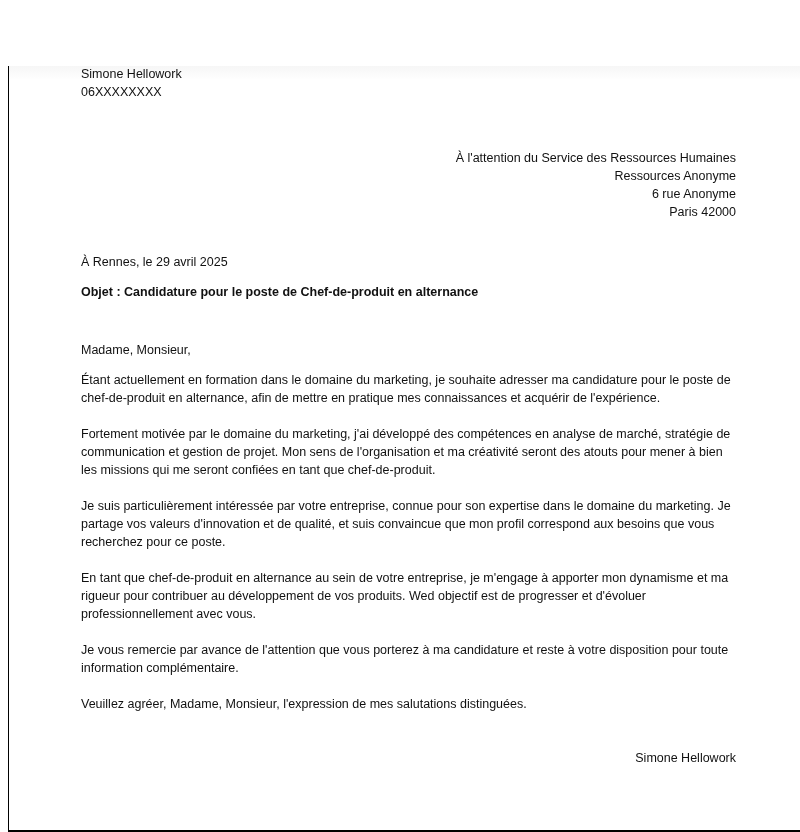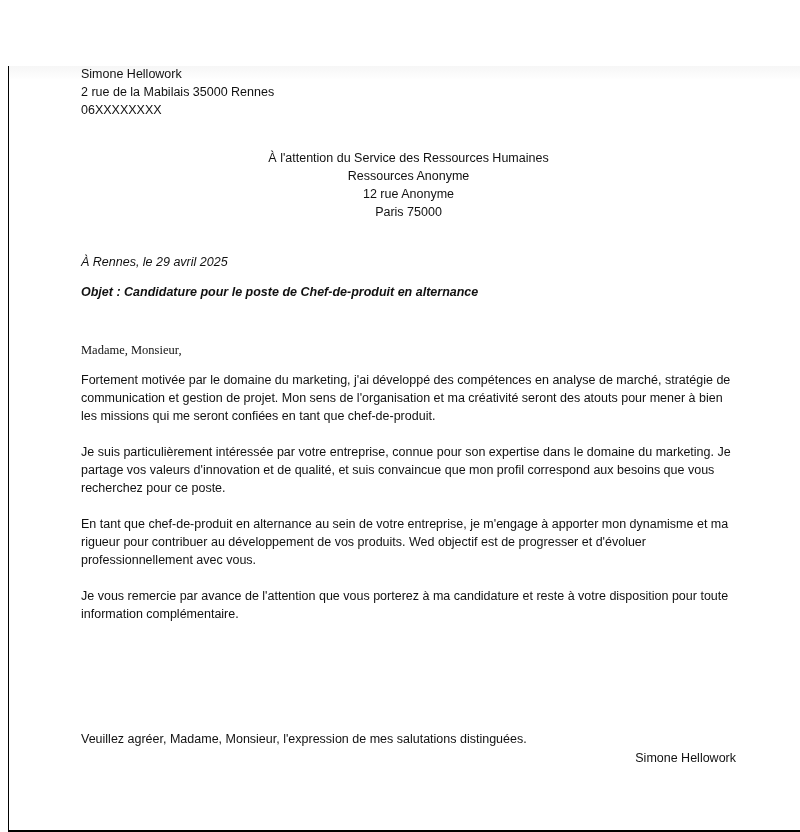--- a/index.html
+++ b/index.html
@@ -45,93 +45,89 @@
     .sender {
       position: absolute;
       left: 0;
       top: -1px;
       width: 655px;
     }
     .recipient {
       position: absolute;
       right: 0;
       top: 83px;
-      text-align: center;
+      text-align: right;
       width: 655px;
     }
     .line { display: block; white-space: nowrap; }
     .date {
       position: absolute;
       left: 0;
       top: 187px;
-      font-style: italic;
     }
     .subject {
       position: absolute;
       left: 0;
       top: 217px;
       font-weight: bold;
-      font-style: italic;
     }
     .salutation {
       position: absolute;
       left: 0;
       top: 275px;
-      font-family: Liberation Serif, serif;
     }
     .body-paras {
       position: absolute;
       left: 0;
       top: 305px;
       width: 660px;
     }
     .para {
       margin: 0 0 18px 0;
     }
     .closing {
       position: absolute;
       left: 0;
       top: 629px;
-      margin-top: 35px;
     }
     .signature {
       position: absolute;
       right: 0;
       top: 683px;
       text-align: right;
     }
   </style>
 </head>
 <body>
 
 <div class="top-band"></div>
 
 <div class="page">
   <div class="content">
 
     <div class="sender">
       <span class="line">Simone Hellowork</span>
-      <span class="line">2 rue de la Mabilais 35000 Rennes</span>
       <span class="line">06XXXXXXXX</span>
     </div>
 
     <div class="recipient">
       <span class="line">À l'attention du Service des Ressources Humaines</span>
       <span class="line">Ressources Anonyme</span>
-      <span class="line">12 rue Anonyme</span>
-      <span class="line">Paris 75000</span>
+      <span class="line">6 rue Anonyme</span>
+      <span class="line">Paris 42000</span>
     </div>
 
     <div class="date">À Rennes, le 29 avril 2025</div>
 
     <div class="subject">Objet : Candidature pour le poste de Chef-de-produit en alternance</div>
 
     <div class="salutation">Madame, Monsieur,</div>
 
     <div class="body-paras">
+      <p class="para">Étant actuellement en formation dans le domaine du marketing, je souhaite adresser ma candidature pour le poste de chef-de-produit en alternance, afin de mettre en pratique mes connaissances et acquérir de l'expérience.</p>
       <p class="para">Fortement motivée par le domaine du marketing, j'ai développé des compétences en analyse de marché, stratégie de communication et gestion de projet. Mon sens de l'organisation et ma créativité seront des atouts pour mener à bien les missions qui me seront confiées en tant que chef-de-produit.</p>
       <p class="para">Je suis particulièrement intéressée par votre entreprise, connue pour son expertise dans le domaine du marketing. Je partage vos valeurs d'innovation et de qualité, et suis convaincue que mon profil correspond aux besoins que vous recherchez pour ce poste.</p>
       <p class="para">En tant que chef-de-produit en alternance au sein de votre entreprise, je m'engage à apporter mon dynamisme et ma rigueur pour contribuer au développement de vos produits. Wed objectif est de progresser et d'évoluer professionnellement avec vous.</p>
       <p class="para">Je vous remercie par avance de l'attention que vous porterez à ma candidature et reste à votre disposition pour toute information complémentaire.</p>
     </div>
 
     <div class="closing">Veuillez agréer, Madame, Monsieur, l'expression de mes salutations distinguées.</div>
 
     <div class="signature">Simone Hellowork</div>
 

